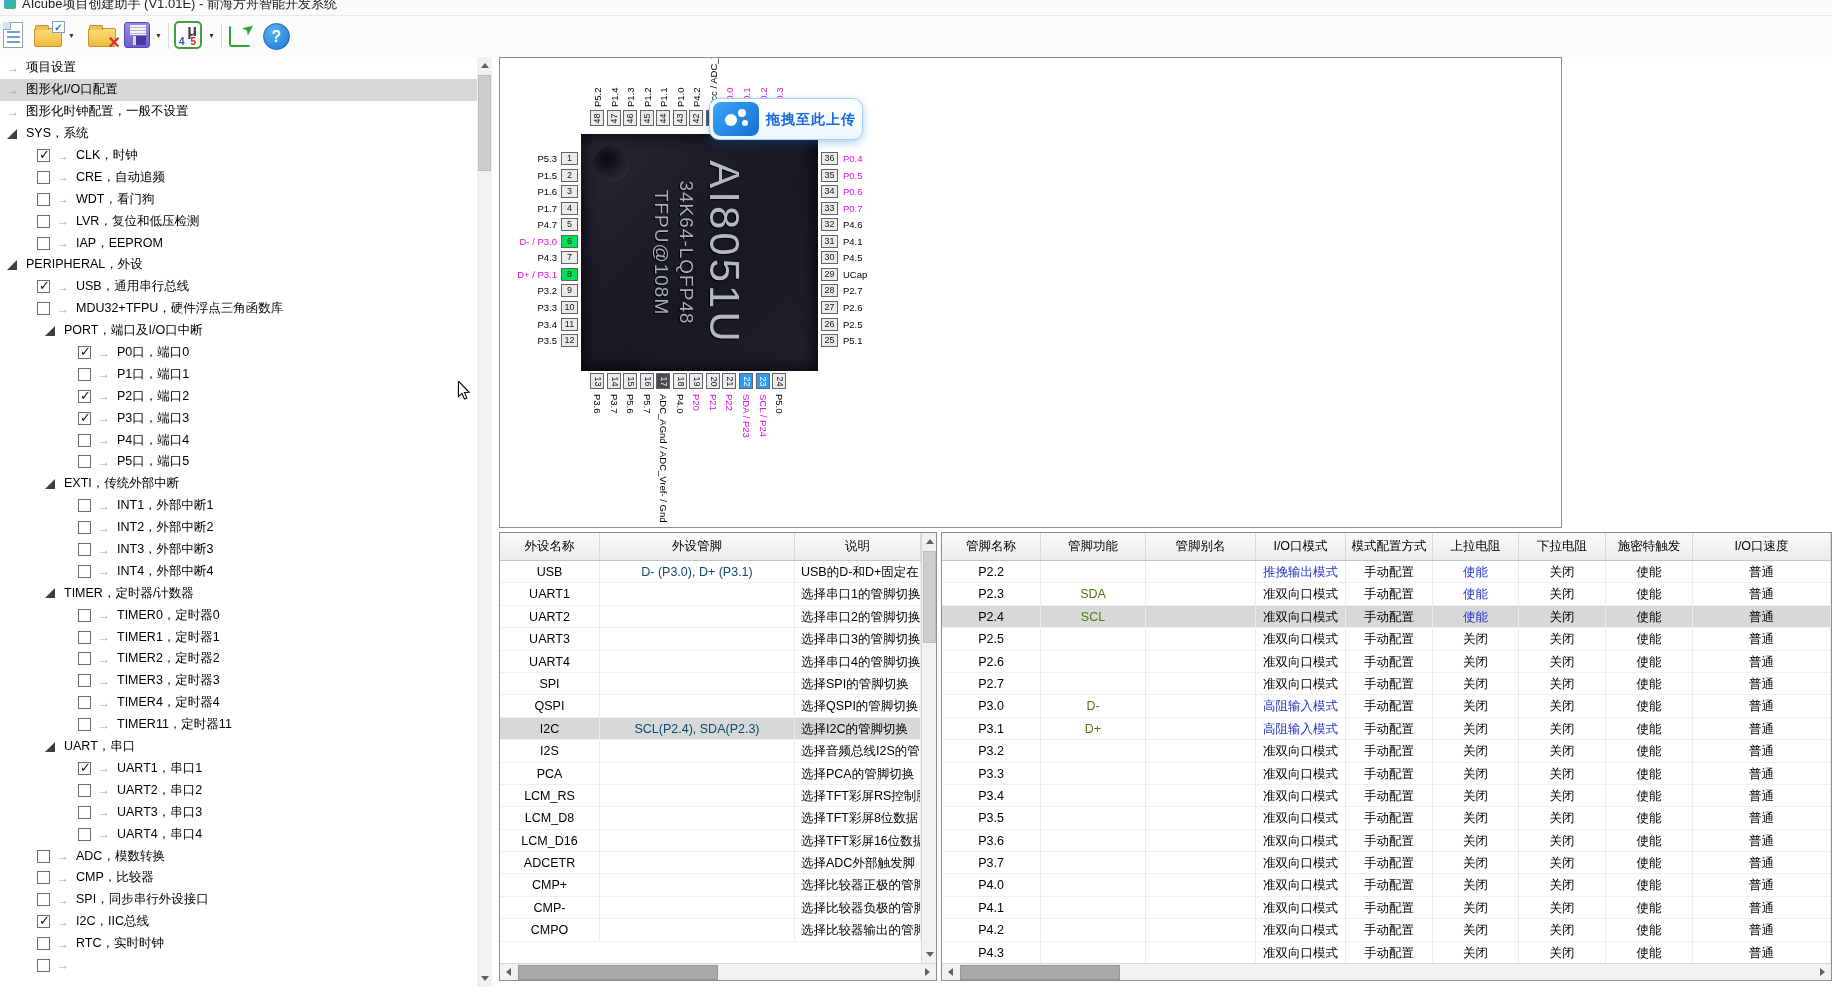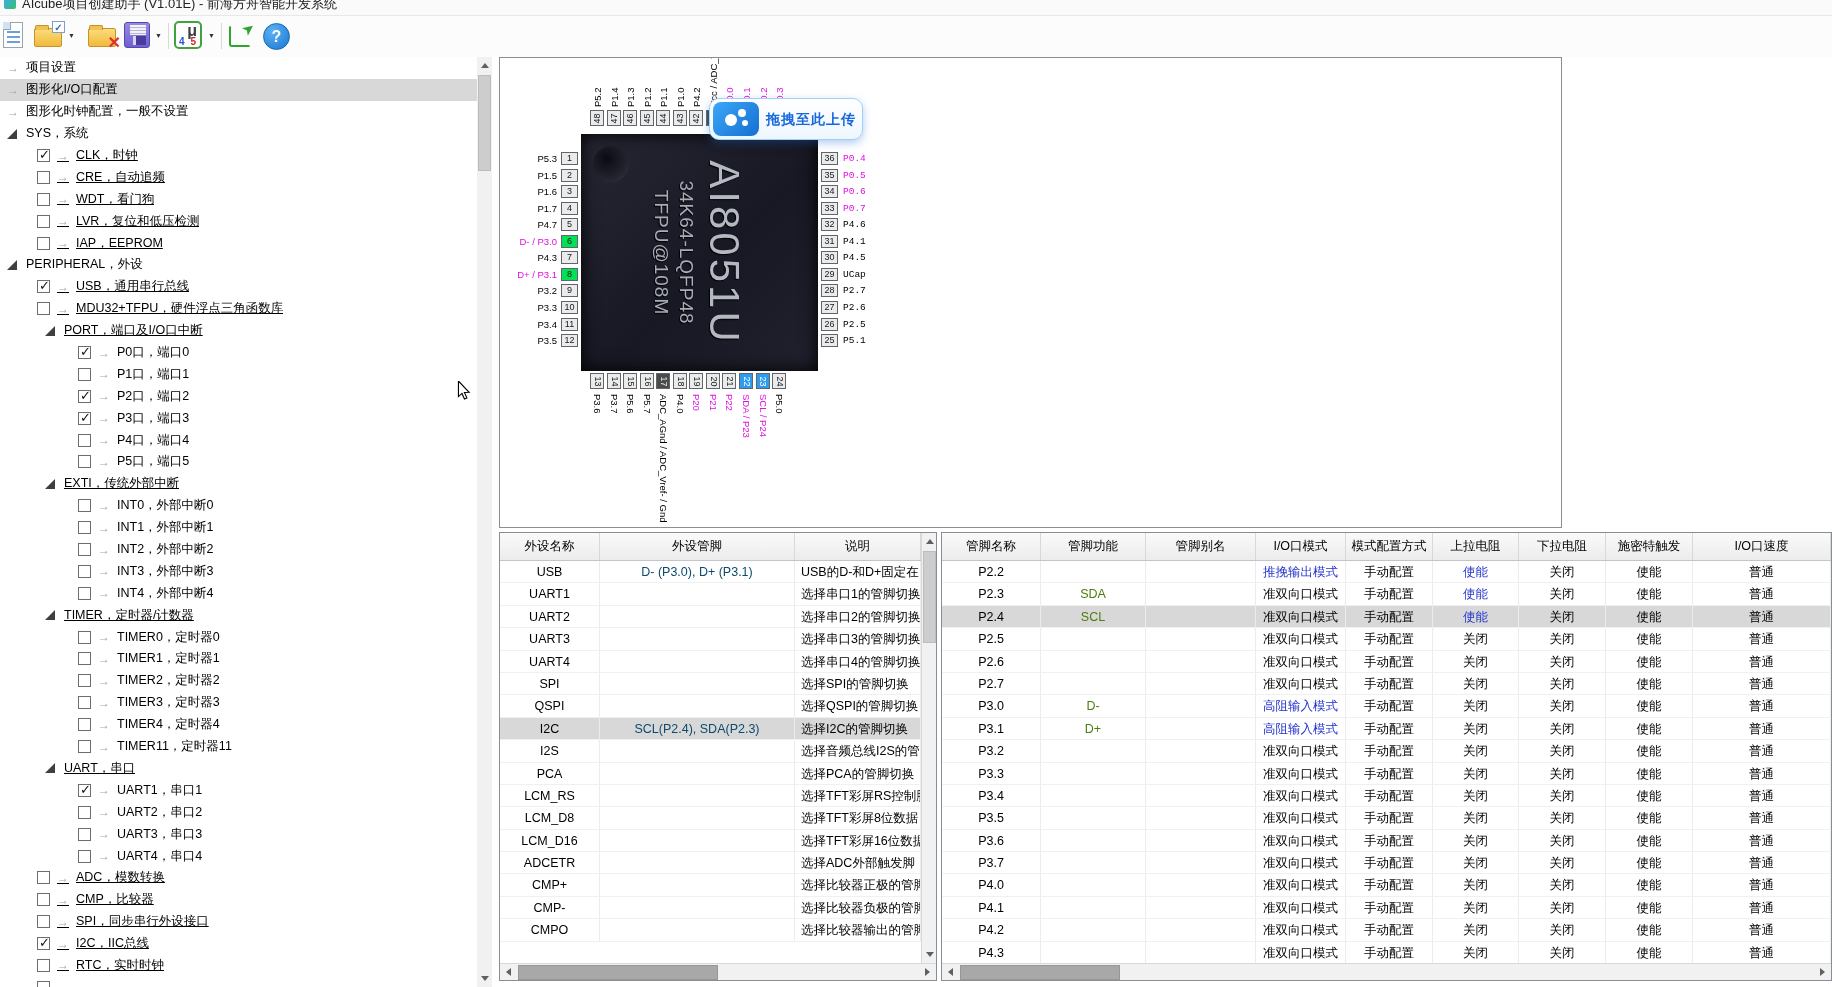--- a/index.html
+++ b/index.html
@@ -42,21 +42,21 @@
   #tree { position:absolute; left:0; top:57px; width:477px; height:930px; overflow:hidden; background:#fff; }
   .trow { display:flex; align-items:center; height:21.9px; font-size:12.5px; white-space:nowrap; cursor:default; }
   .trow.sel { background:#d8d8d8; }
   .tri { width:0; height:0; border-left:5px solid transparent; border-top:5px solid transparent; border-right:5px solid #3f3f3f; border-bottom:5px solid #3f3f3f; margin-right:9px; flex:0 0 auto; }
   .cb { width:13px; height:13px; background:#fff; border:1px solid #6e6e6e; margin-right:7px; position:relative; flex:0 0 auto; }
   .trow.checked .cb::after { content:"\2713"; position:absolute; left:1px; top:-3px; font-size:13px; color:#111; }
   .arr { margin-right:7px; flex:0 0 auto; }
   .arr::before { content:"\2192"; color:#97a8b4; font-weight:bold; font-size:12px; }
   .lbl { overflow:hidden; }
   .trow.lv0 { padding-left:7px; }
-  .trow.lv1 { padding-left:37px;text-decoration:underline; }
+  .trow.lv1 { padding-left:37px; }
   .trow.lv2 { padding-left:78px; }
   .trow.t-group.lv1 { padding-left:45px; }
 
   
   .vscroll { position:absolute; background:#f1f1f1; }
   .hscroll { position:absolute; background:#f1f1f1; }
   .sb-btn { position:absolute; width:15px; height:17px; background:#f1f1f1; }
   .sb-btn::before { content:""; position:absolute; }
   .sb-up::before { left:4px; top:6px; border-left:4px solid transparent; border-right:4px solid transparent; border-bottom:5px solid #606060; }
   .sb-dn::before { left:4px; top:6px; border-left:4px solid transparent; border-right:4px solid transparent; border-top:5px solid #606060; }
@@ -73,21 +73,21 @@
   .chip-circle { position:absolute; left:12px; top:12px; width:36px; height:36px; border-radius:50%; background:radial-gradient(circle at 38% 35%,#0a0b12,#23242f 65%,#3a3b47 100%); }
   .chip-text { position:absolute; left:0; top:0; width:237px; height:237px; transform:rotate(90deg); display:flex; flex-direction:column; align-items:center; justify-content:center; gap:3px; }
   .chip-line-big { font-size:42px; letter-spacing:3px; color:#b4b8c1; text-shadow:1px 1px 1px #000; }
   .chip-line { font-size:19px; letter-spacing:1px; color:#a8acb6; text-shadow:1px 1px 1px #000; }
 
   .pinrow { position:absolute; height:14px; width:500px; top:calc(94px + var(--i)*16.55px); font-size:9.5px; }
   .pbox { position:absolute; width:17px; height:13px; background:#ebebeb; border:1px solid #60656c; font-size:9px; line-height:11px; text-align:center; color:#16181c; }
   .pinrow-l .plab { position:absolute; left:0; top:0; width:57px; text-align:right; line-height:13px; }
   .pinrow-l .pbox { left:61px; }
   .pinrow-r .pbox { left:321px; }
-  .pinrow-r .plab { position:absolute; left:343px; top:0; width:150px; text-align:left; line-height:13px;font-family:Liberation Mono, monospace; }
+  .pinrow-r .plab { position:absolute; left:343px; top:0; width:150px; text-align:left; line-height:13px; }
   .pincol { position:absolute; width:15px; font-size:9.5px; left:calc(90px + var(--i)*16.55px); }
   .pincol-t { top:0; height:70px; }
   .pincol-t .pbox { top:52px; left:0; width:14px; height:16px; display:flex; align-items:center; justify-content:center; }
   .pincol-t .pbox span { transform:rotate(-90deg); }
   .pincol-t .plab { position:absolute; left:2px; top:49px; transform-origin:0 0; transform:rotate(-90deg); white-space:nowrap; line-height:11px; }
   .pincol-b { top:315px; height:156px; }
   .pincol-b .pbox { top:0; left:0; width:14px; height:16px; display:flex; align-items:center; justify-content:center; }
   .pincol-b .pbox span { transform:rotate(90deg); }
   .pincol-b .plab { position:absolute; left:13px; top:21px; transform-origin:0 0; transform:rotate(90deg); white-space:nowrap; line-height:11px; }
   .mag .plab { color:#e010e0; }
@@ -259,26 +259,20 @@
 
         <span class="cb"></span>
         <span class="arr"></span>
         <span class="lbl">P5口，端口5</span>
       </div>
       <div class="trow lv1 t-group" style="--i: 19;">
         <span class="tri"></span>
 
         <span class="lbl">EXTI，传统外部中断</span>
       </div>
-      <div class="trow lv2 t-check" style="--i: 20;">
-
-        <span class="cb"></span>
-        <span class="arr"></span>
-        <span class="lbl">INT0，外部中断0</span>
-      </div>
       <div class="trow lv2 t-check" style="--i: 21;">
 
         <span class="cb"></span>
         <span class="arr"></span>
         <span class="lbl">INT1，外部中断1</span>
       </div>
       <div class="trow lv2 t-check" style="--i: 22;">
 
         <span class="cb"></span>
         <span class="arr"></span>

